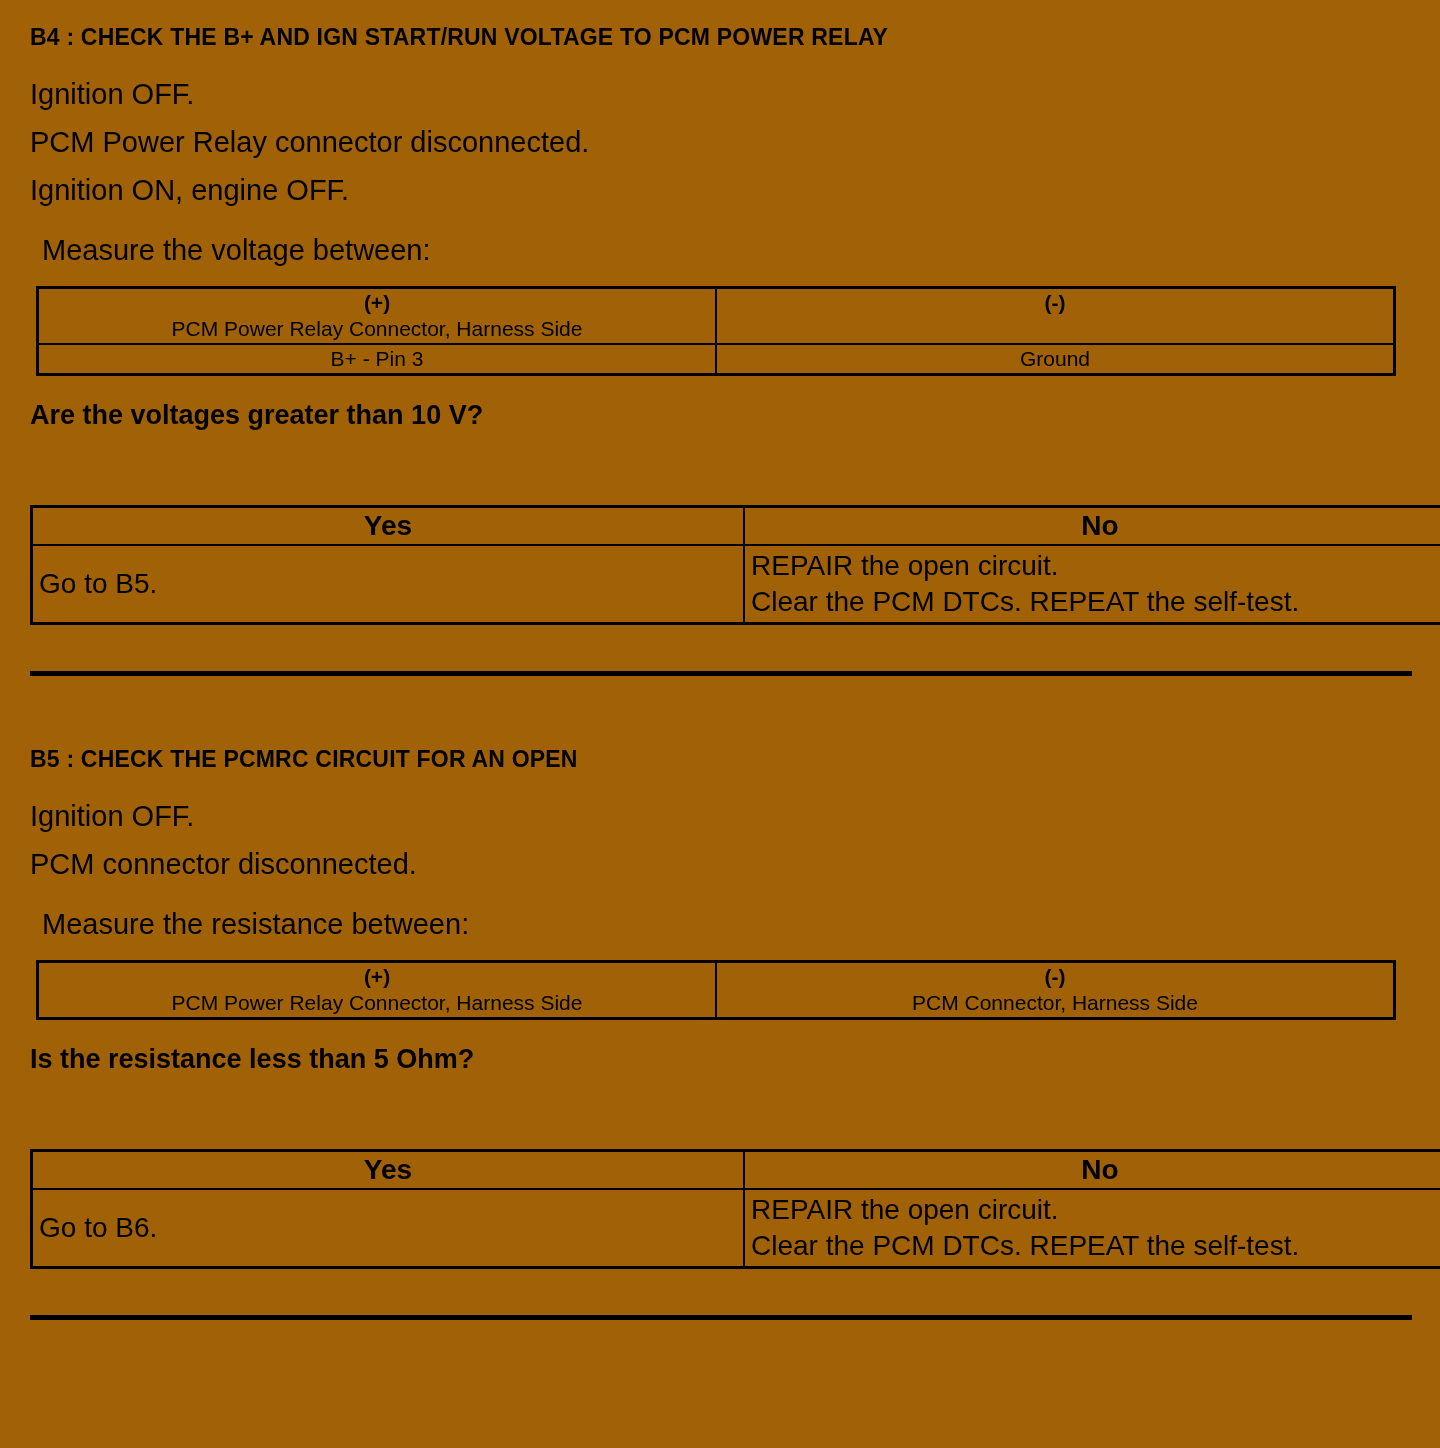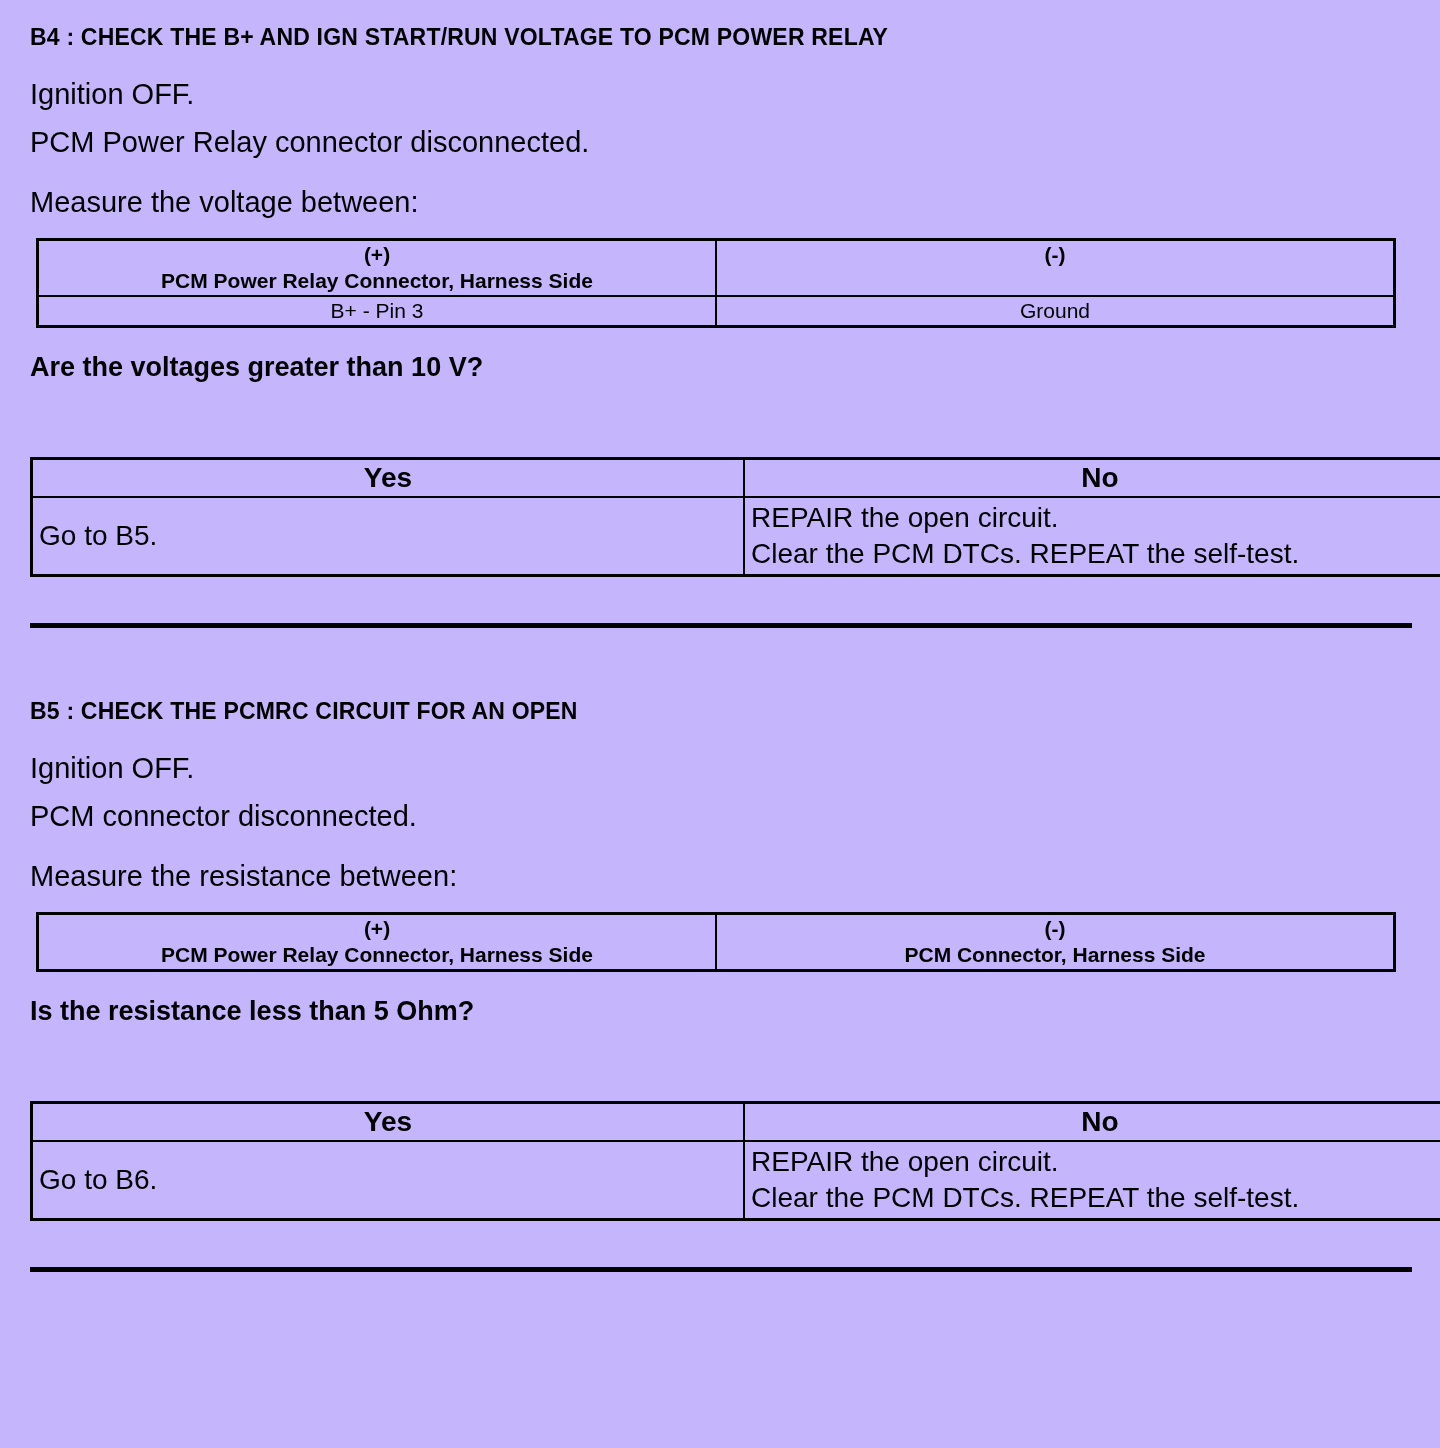--- a/index.html
+++ b/index.html
@@ -1,56 +1,56 @@
 <!DOCTYPE html>
 <html><head>
 <meta charset="utf-8">
 <style>
   * { box-sizing: border-box; }
   html, body { margin: 0; padding: 0; background: #ffffff; }
   body { font-family: "Liberation Sans", sans-serif; color: #000000; }
 
-  .page { width: 1440px; min-height: 1448px; padding: 24px 30px 20px 30px; background: #c4b5fd; }
+  .page { width: 1440px; min-height: 1448px; padding: 24px 30px 20px 30px; background: #a16207; }
 
   .section-heading {
     font-size: 23px;
     font-weight: bold;
     margin: 0 0 27px 0;
     letter-spacing: 0.2px;
   }
 
   .step {
     font-size: 29px;
     margin: 0 0 16px 0;
     line-height: 32px;
   }
 
   .measure-intro {
     font-size: 29px;
-    margin: 28px 0 20px 0;
+    margin: 28px 0 20px 12px;
     line-height: 32px;
   }
 
   .measure-table {
     width: 1360px;
     margin-left: 6px;
     border-collapse: collapse;
     border: 3px solid #000;
     table-layout: fixed;
   }
   .measure-table th, .measure-table td {
     border: 2px solid #000;
     padding: 1px 6px;
     text-align: center;
     font-size: 21px;
     font-weight: normal;
     line-height: 26px;
   }
   .th-symbol { font-weight: bold; }
-  .th-label  { font-weight: bold; min-height: 26px; }
+  .th-label  { font-weight: normal; min-height: 26px; }
 
   .question {
     font-size: 27px;
     font-weight: bold;
     margin: 24px 0 0 0;
   }
 
   .result-table {
     width: 1428px;
     border-collapse: collapse;
@@ -86,20 +86,21 @@
 <body>
 
 <div class="page">
 
   <div class="section">
 
     <h2 class="section-heading">B4 : CHECK THE B+ AND IGN START/RUN VOLTAGE TO PCM POWER RELAY</h2>
 
     <p class="step">Ignition OFF.</p>
     <p class="step">PCM Power Relay connector disconnected.</p>
+    <p class="step">Ignition ON, engine OFF.</p>
 
     <p class="measure-intro">Measure the voltage between:</p>
 
     <table class="measure-table">
       <tbody>
         <tr>
           <th>
             <div class="th-symbol">(+)</div>
             <div class="th-label">PCM Power Relay Connector, Harness Side</div>
           </th>

